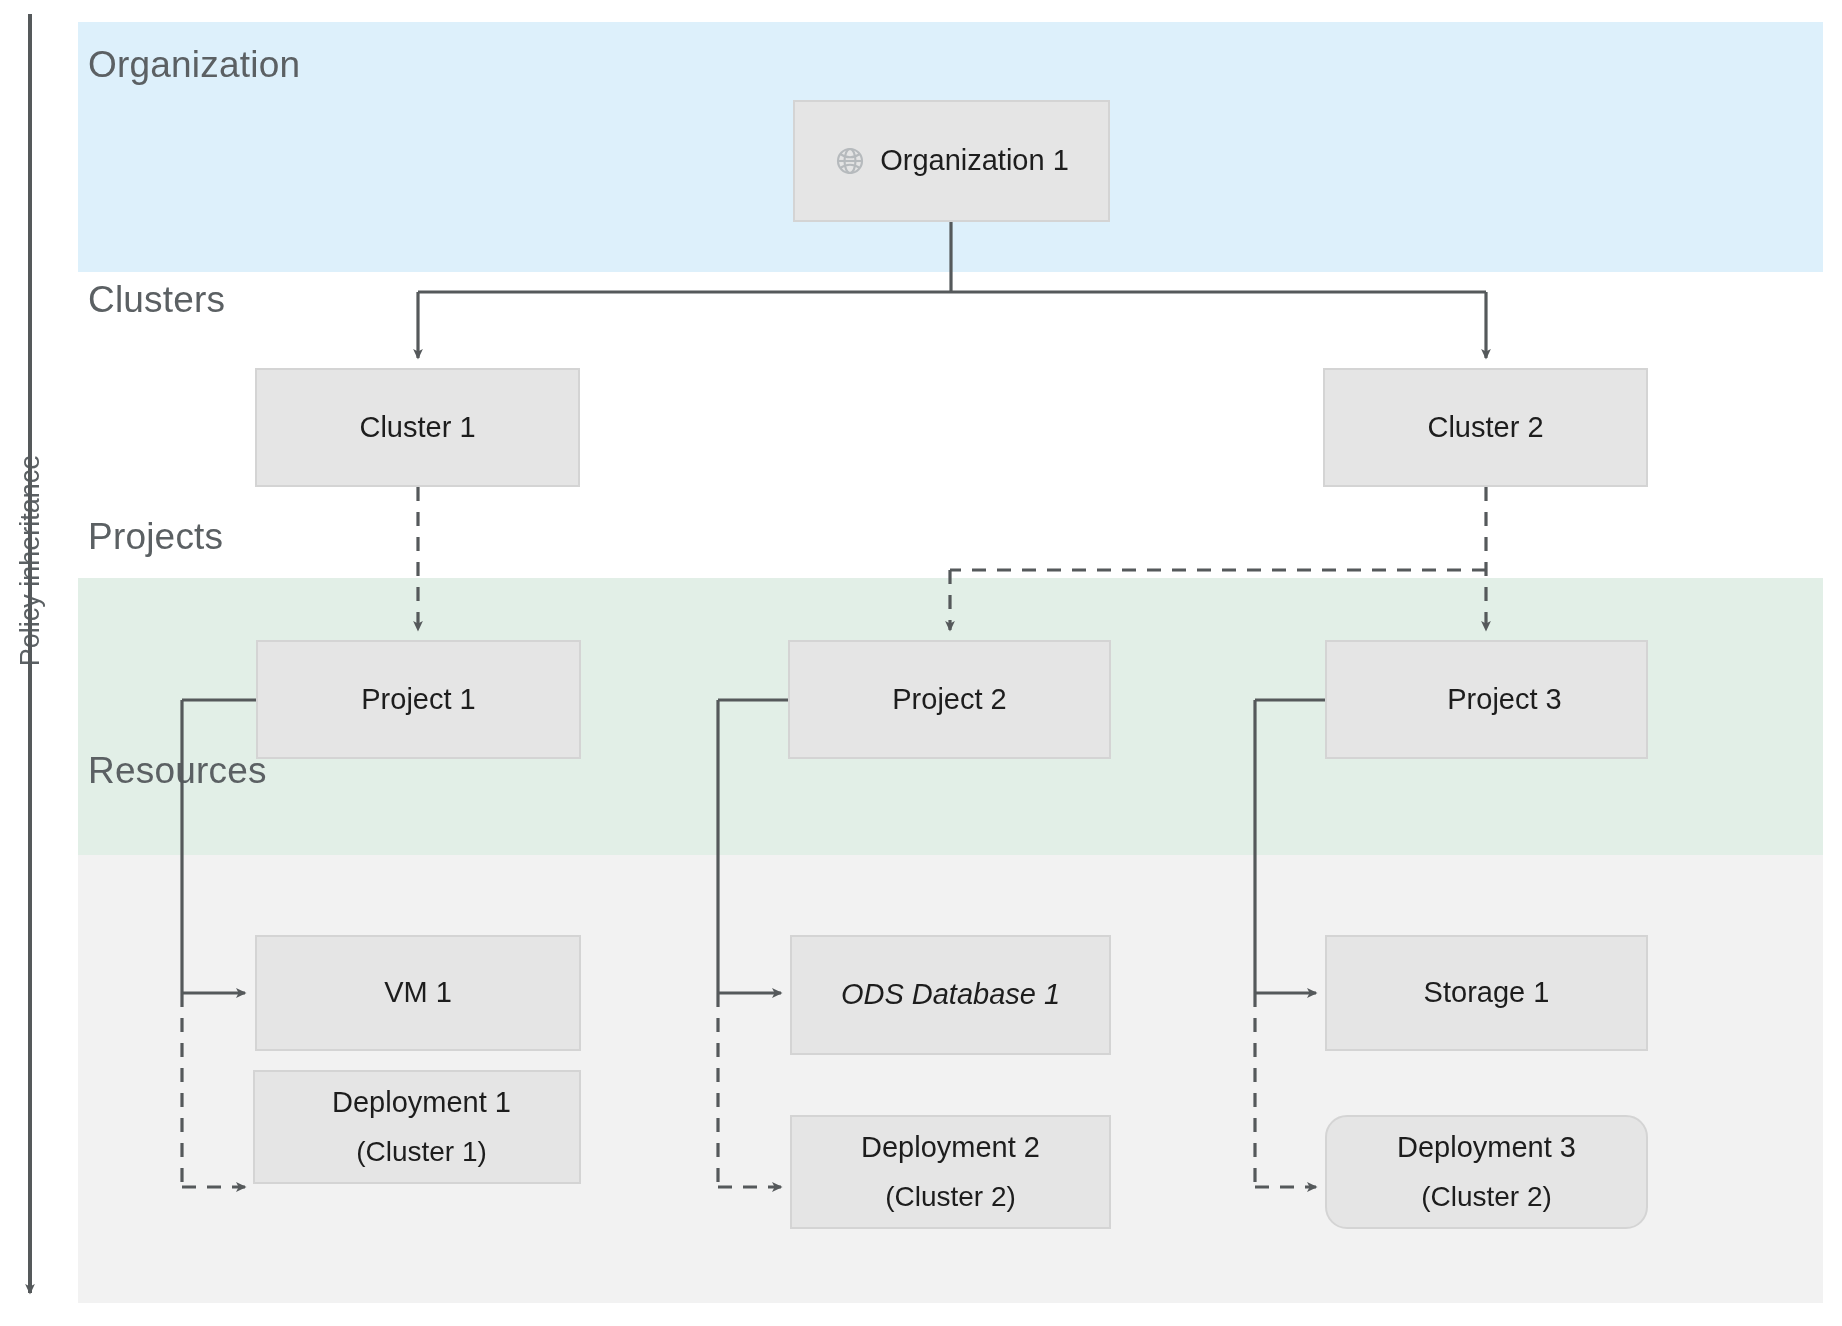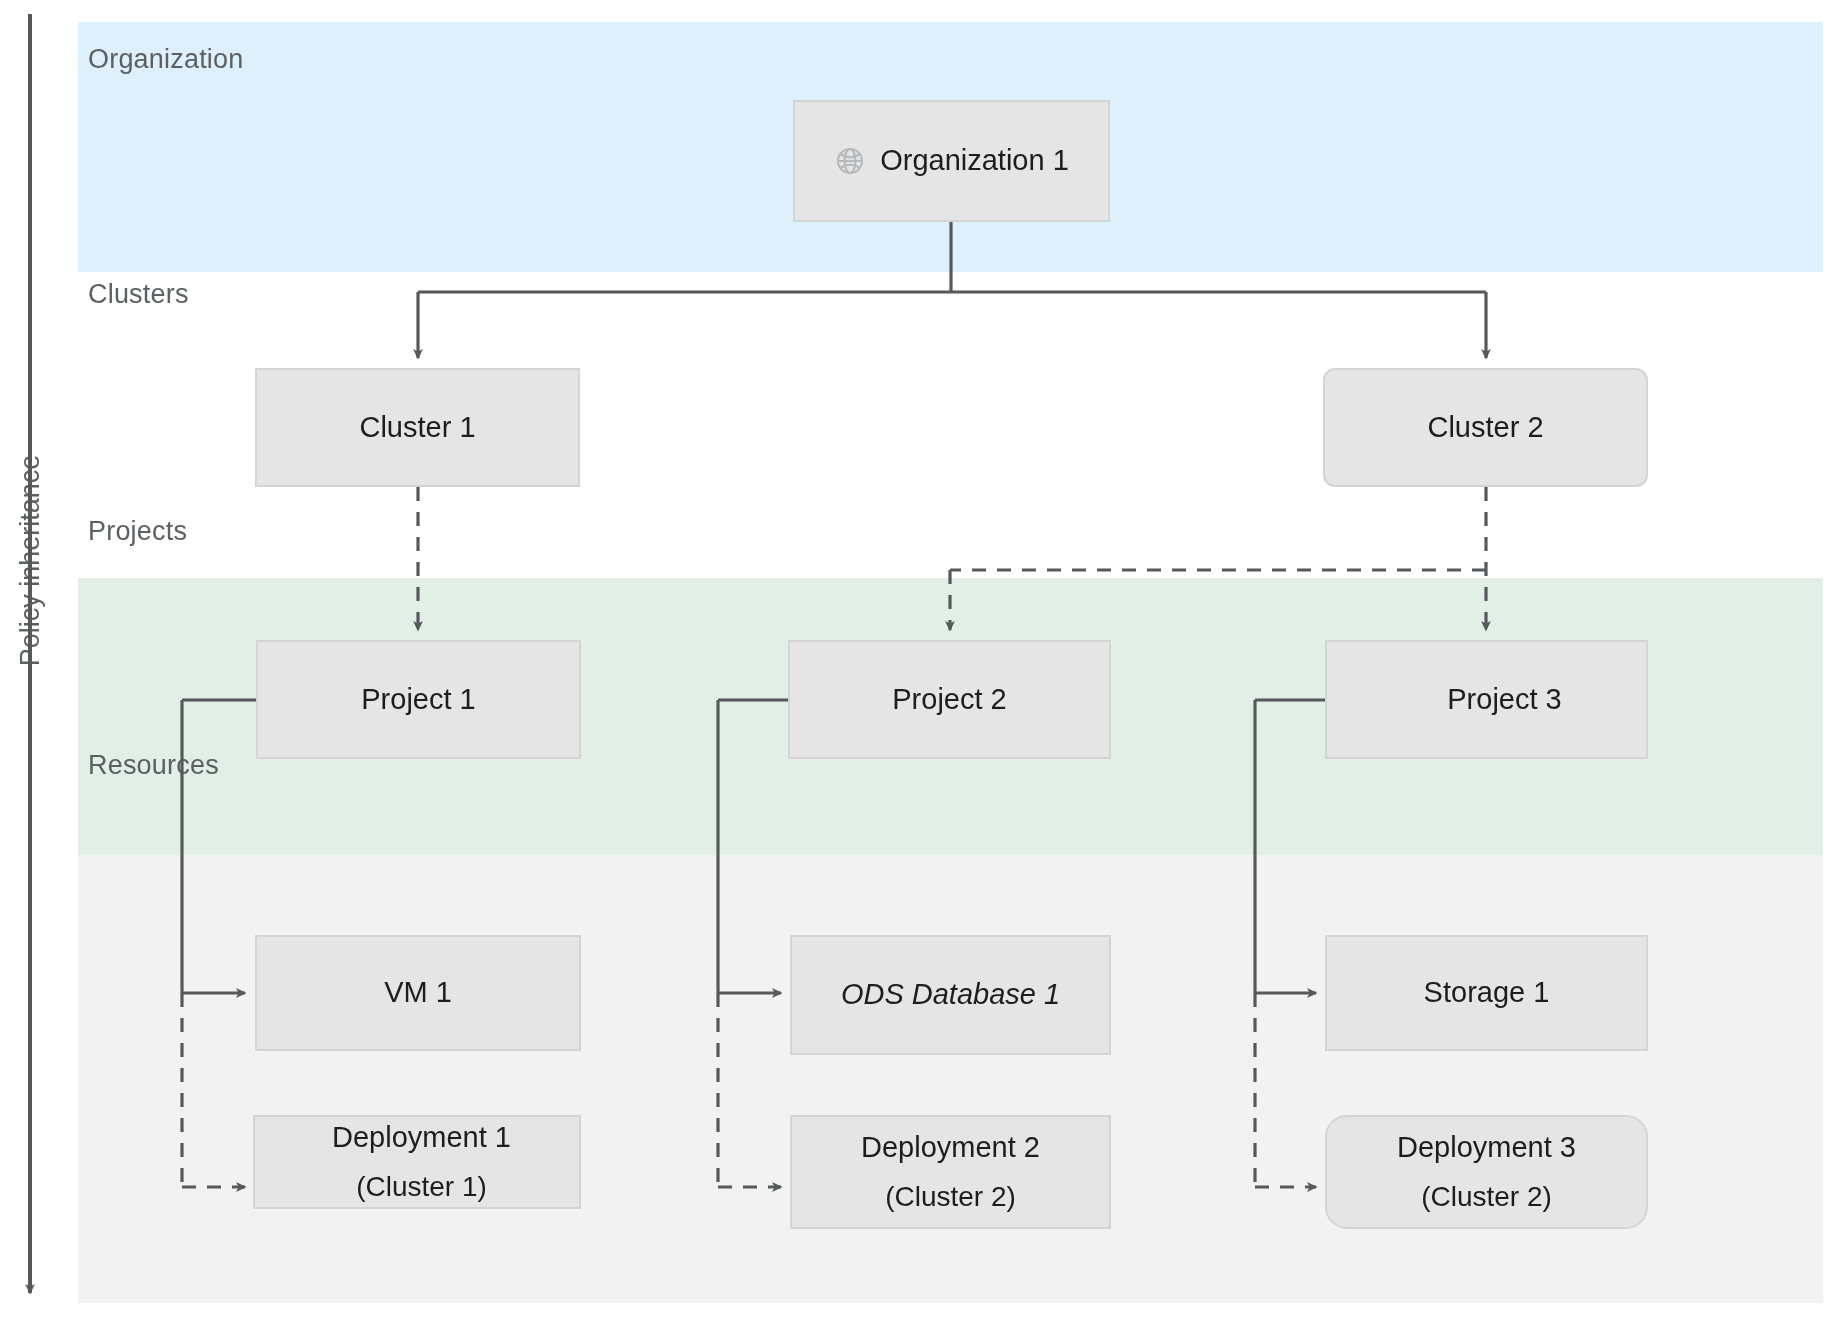--- a/index.html
+++ b/index.html
@@ -11,21 +11,21 @@
   svg#wires{position:absolute;left:0;top:0;width:1842px;height:1326px;
             pointer-events:none;}
 
   
   .band{position:absolute;left:78px;width:1745px;}
   .band.org{top:22px;height:250px;background:#ddf0fb;}
   .band.clusters{top:272px;height:306px;background:#ffffff;}
   .band.projects{top:578px;height:277px;background:#e2efe7;}
   .band.resources{top:855px;height:448px;background:#f2f2f2;}
 
-  .band-label{position:absolute;color:#5b6063;font-size:27px;
+  .band-label{position:absolute;color:#5b6063;font-size:37px;
               letter-spacing:.2px;white-space:nowrap;}
   .lbl-org{left:88px;top:44px;}
   .lbl-clusters{left:88px;top:279px;}
   .lbl-projects{left:88px;top:516px;}
   .lbl-resources{left:88px;top:750px;}
 
   
   .axis-label{position:absolute;left:-90px;top:545px;width:240px;
               text-align:center;color:#5b6063;font-size:27px;
               transform:rotate(-90deg);transform-origin:center center;
@@ -37,28 +37,28 @@
         align-items:center;justify-content:center;color:#1d1d1d;
         font-size:29px;line-height:1.15;}
   .node .sub{font-size:28px;color:#1d1d1d;margin-top:16px;}
   .node.with-icon{flex-direction:row;gap:14px;}
 
   .globe{width:32px;height:32px;flex:0 0 auto;display:block;}
 
   
   #node-org{left:793px;top:100px;width:317px;height:122px;}
   #node-cluster-1{left:255px;top:368px;width:325px;height:119px;}
-  #node-cluster-2{left:1323px;top:368px;width:325px;height:119px;border-radius:12px;}
+  #node-cluster-2{left:1323px;top:368px;width:325px;height:119px;}
   #node-project-1{left:256px;top:640px;width:325px;height:119px;}
   #node-project-2{left:788px;top:640px;width:323px;height:119px;}
   #node-project-3{left:1325px;top:640px;width:323px;height:119px;padding-left:36px;}
   #node-vm-1{left:255px;top:935px;width:326px;height:116px;align-items:center;}
   #node-ods-1{left:790px;top:935px;width:321px;height:120px;font-style:italic;}
   #node-storage-1{left:1325px;top:935px;width:323px;height:116px;}
-  #node-deployment-1{left:253px;top:1115px;width:328px;height:94px;padding-left:9px;}
+  #node-deployment-1{left:253px;top:1070px;width:328px;height:114px;padding-left:9px;}
   #node-deployment-2{left:790px;top:1115px;width:321px;height:114px;}
   #node-deployment-3{left:1325px;top:1115px;width:323px;height:114px;border-radius:22px;}
 </style>
 </head>
 <body>
 
 <div id="stage">
 
   <div class="band org"></div>
   <div class="band clusters"></div>

